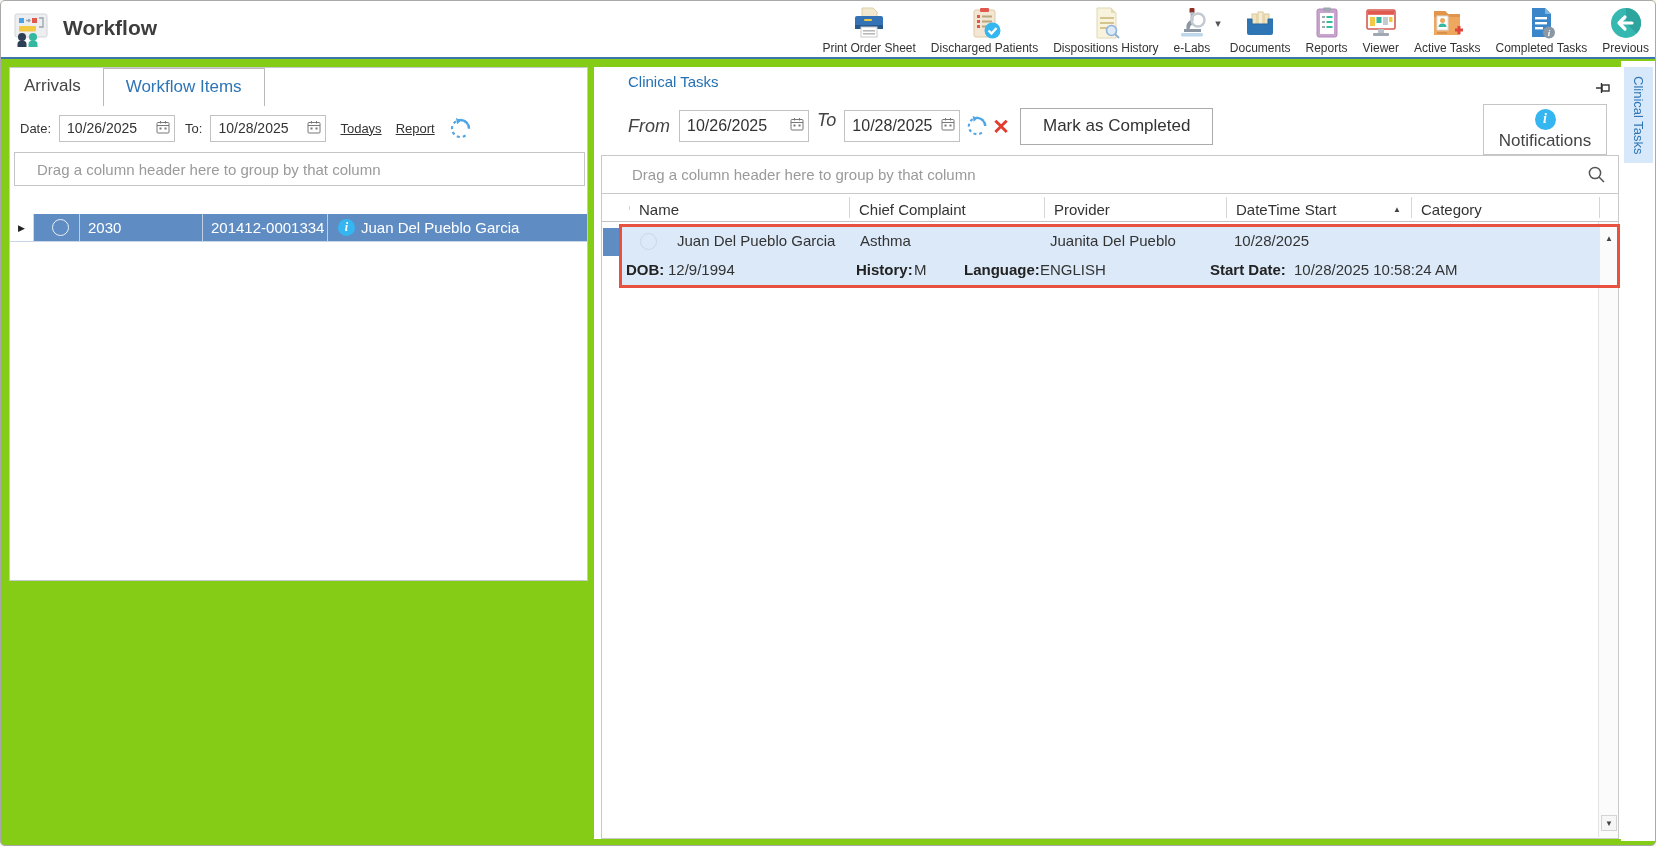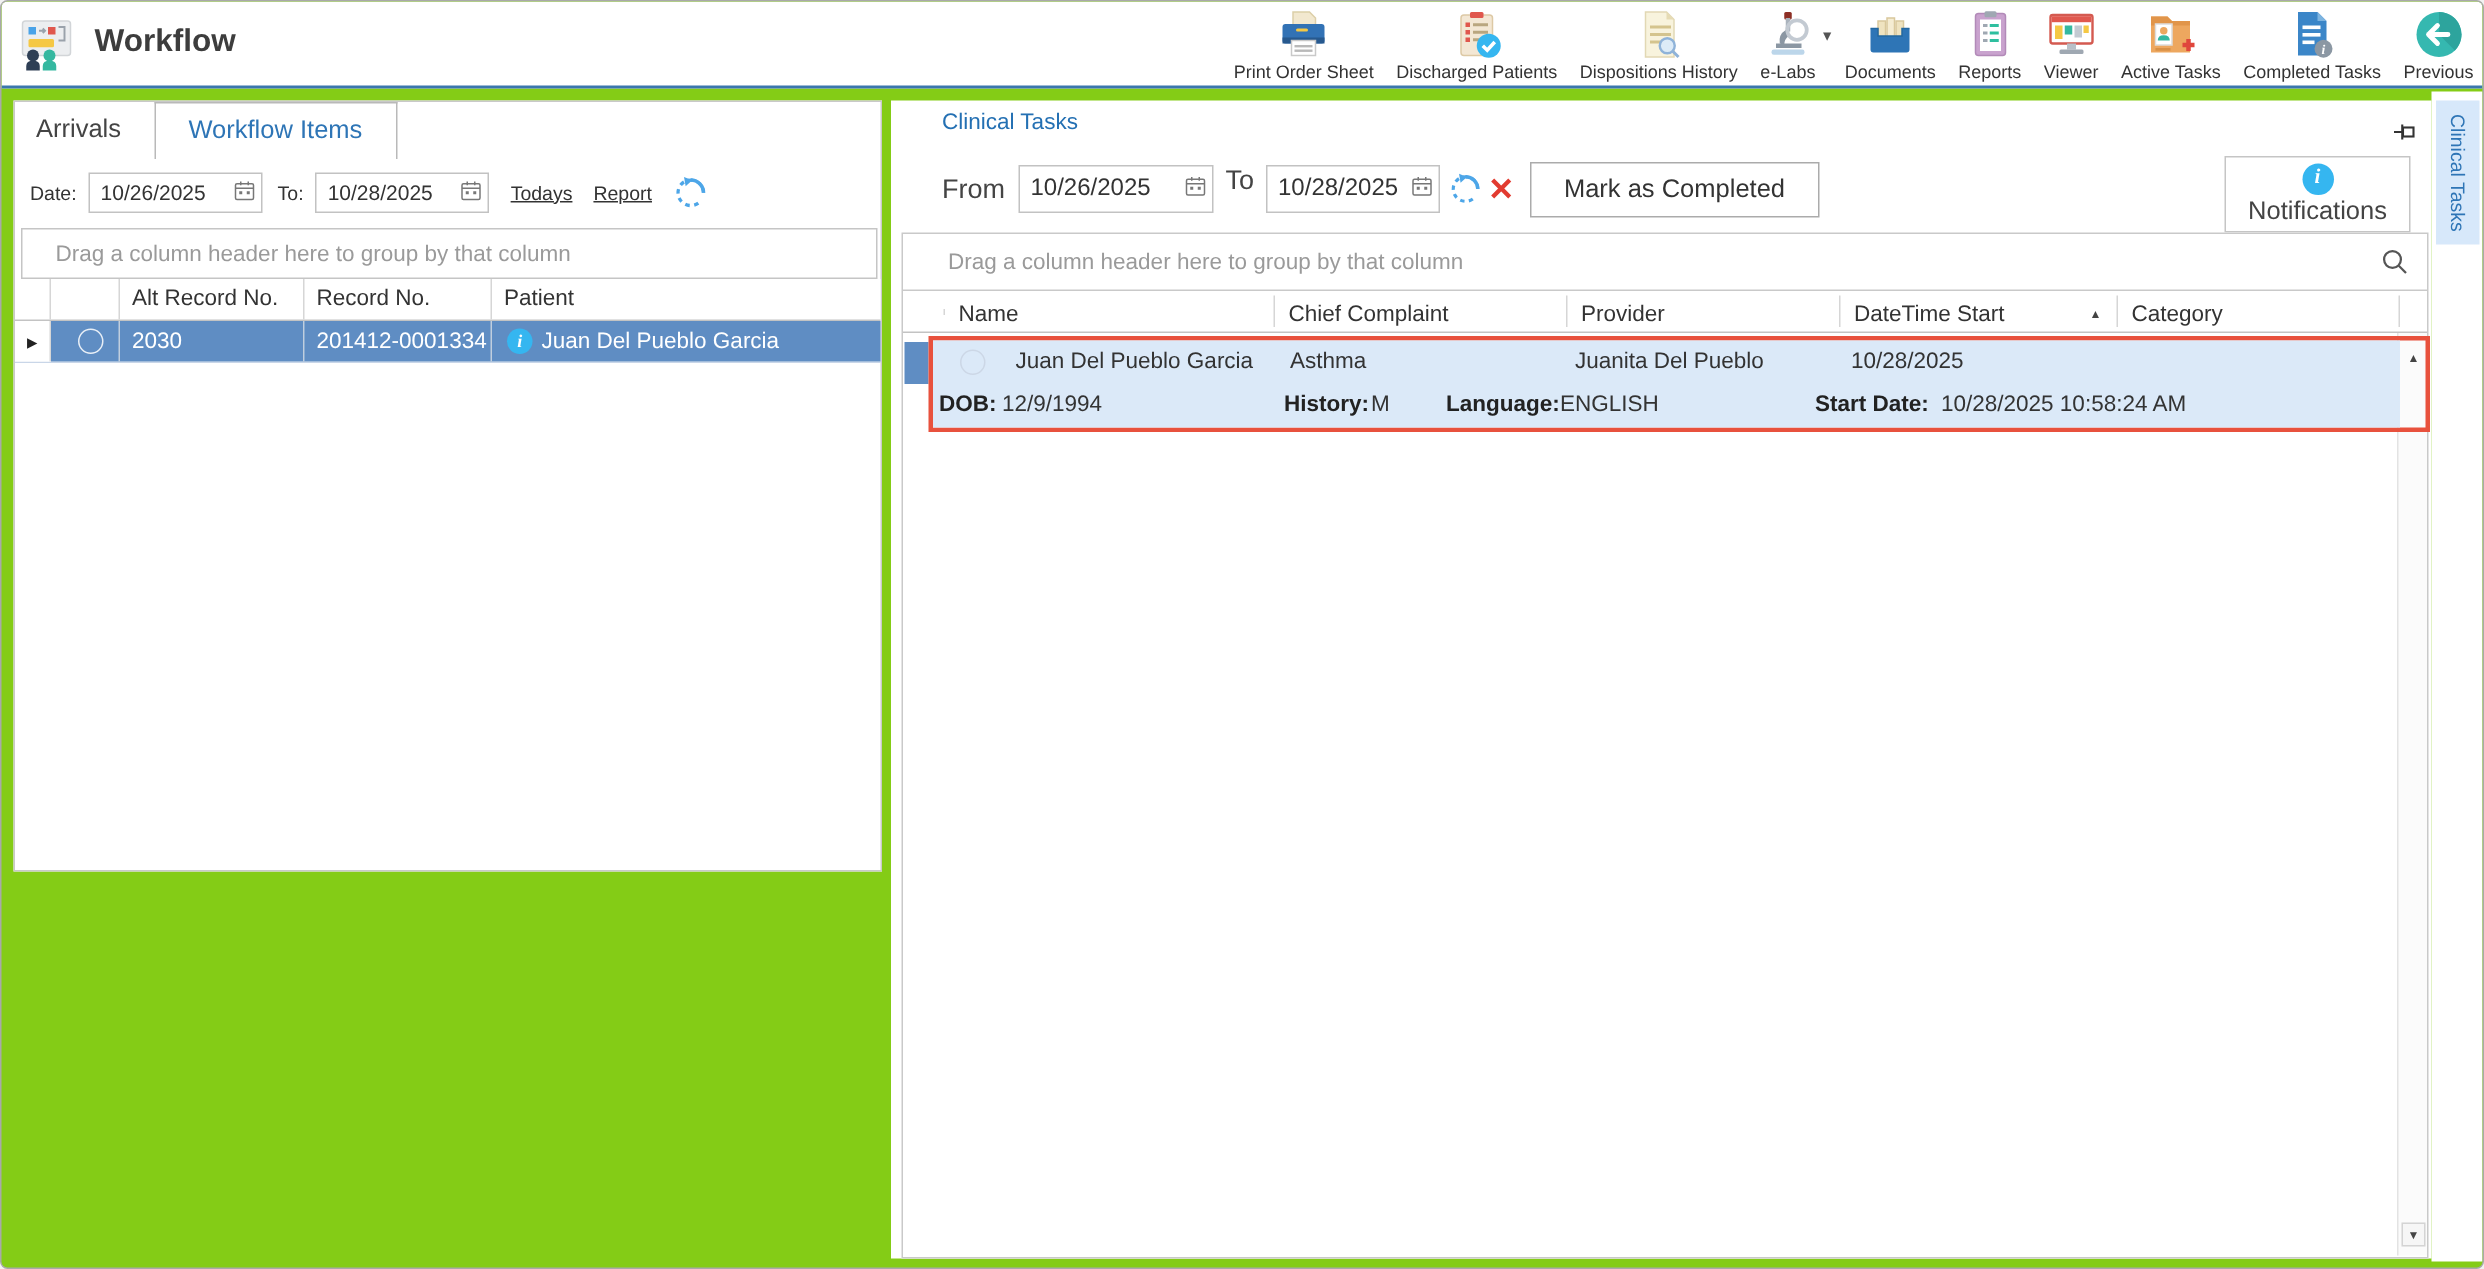--- a/index.html
+++ b/index.html
@@ -55,21 +55,21 @@
   .legend { position:absolute; left:22px; top:782px; height:28px; display:flex; align-items:center; }
   .swatch { width:44px; height:28px; }
   .swatch.pending { background:#e5e1ad; }
   .swatch.discharged { background:linear-gradient(90deg,#ee4a80,#d878e6); margin-left:16px; }
   .legend-label { font-size:16px; color:#222; margin-left:8px; }
 
   
   .right-panel { position:absolute; left:593px; top:66px; width:1027px; height:772px; background:#fff; }
   .rp-title { position:absolute; left:34px; top:6px; font-size:15px; color:#2470b3; cursor:pointer; }
   .rfilter { position:absolute; left:34px; top:40px; height:38px; display:flex; align-items:center; }
-  .lbl18 { font-size:18px; color:#444; margin-right:9px; }
+  .lbl18 { font-size:18px; color:#444; margin-right:9px;font-style:italic; }
   .rdate { width:130px; height:32px; font-size:16px; }
   .rdate2 { width:116px; }
   .to18 { margin:0 8px 12px 8px; }
   .clear-x { font-size:21px; font-weight:bold; color:#e23b30; margin:0 10px 0 2px; cursor:pointer; line-height:1; }
   .btn { height:37px; border:1px solid #ababab; background:#fff; font-size:17px; color:#333;
     padding:0 22px; cursor:pointer; display:flex; align-items:center; }
   .notif-btn { position:absolute; left:889px; top:37px; width:124px; height:51px; border:1px solid #c5c5c5;
     background:#fff; display:flex; flex-direction:column; align-items:center; justify-content:center; cursor:pointer; gap:1px; }
   .notif-info { width:21px; height:21px; border-radius:50%; background:#35b6f0; color:#fff; font-family:"Liberation Serif",serif;
     font-style:italic; font-weight:bold; font-size:14px; display:flex; align-items:center; justify-content:center; }
@@ -329,27 +329,20 @@
           <path d="M13.5 5 a8.5 8.5 0 0 1 8.5 8.5" fill="none" stroke="#4da6e8" stroke-width="2.4"></path>
           <path d="M9 3 l5.5 2.2 -4.4 4" fill="#4da6e8" stroke="none"></path>
         </svg>
       </span>
     </div>
 
     <div class="group-row">
       <span class="hint">Drag a column header here to group by that column</span>
     </div>
 
-    <div class="lgrid-header">
-      <div class="lh-cell" style="width:24px"></div>
-      <div class="lh-cell" style="width:46px"></div>
-      <div class="lh-cell" style="width:123px">Alt Record No.</div>
-      <div class="lh-cell" style="width:125px">Record No.</div>
-      <div class="lh-cell" style="flex:1;border-right:none">Patient</div>
-    </div>
 
     <div class="lrow">
       <div class="lcell ind" style="width:24px">▶</div>
       <div class="lcell" style="width:46px">
           <span class="radio"></span>
         </div>
       <div class="lcell" style="width:123px">2030</div>
       <div class="lcell" style="width:125px">201412-0001334</div>
       <div class="lcell" style="flex:1;border-right:none">
         <span class="info-dot">i</span>

